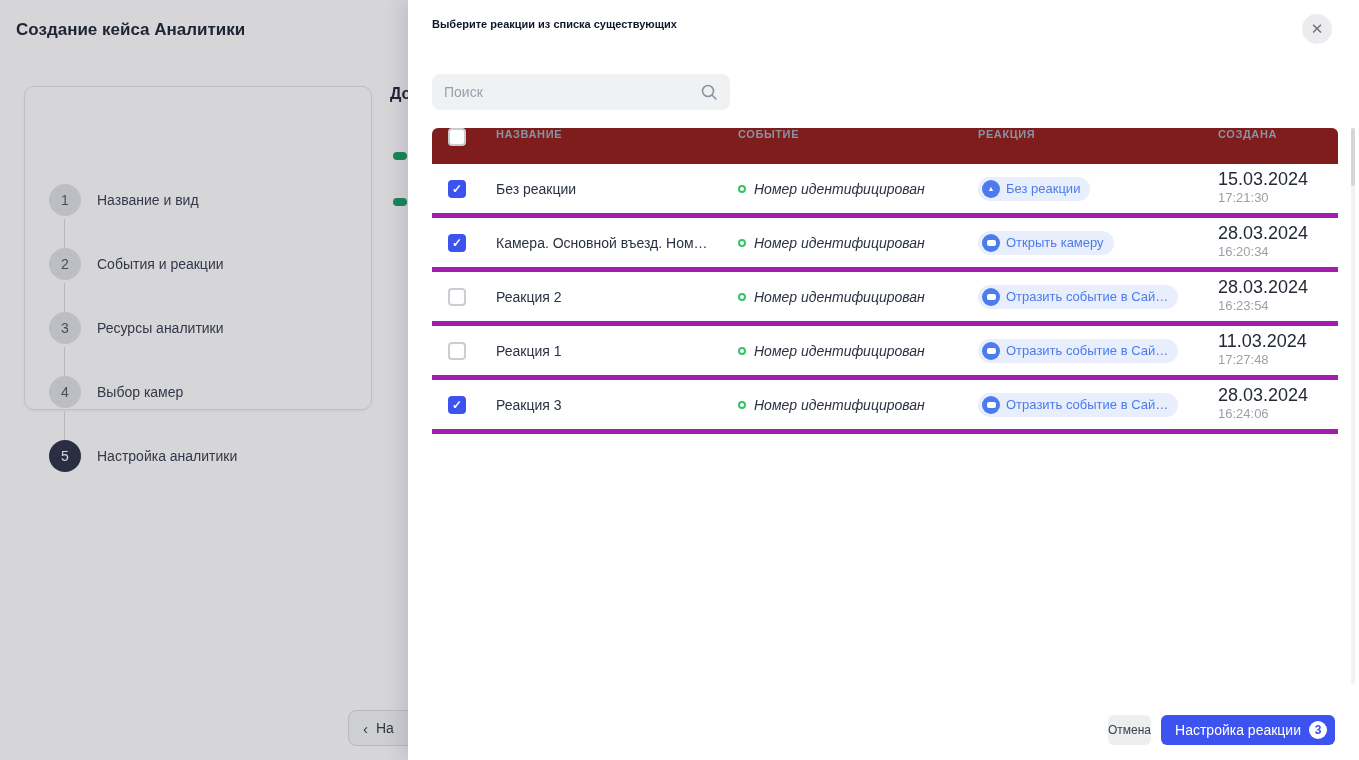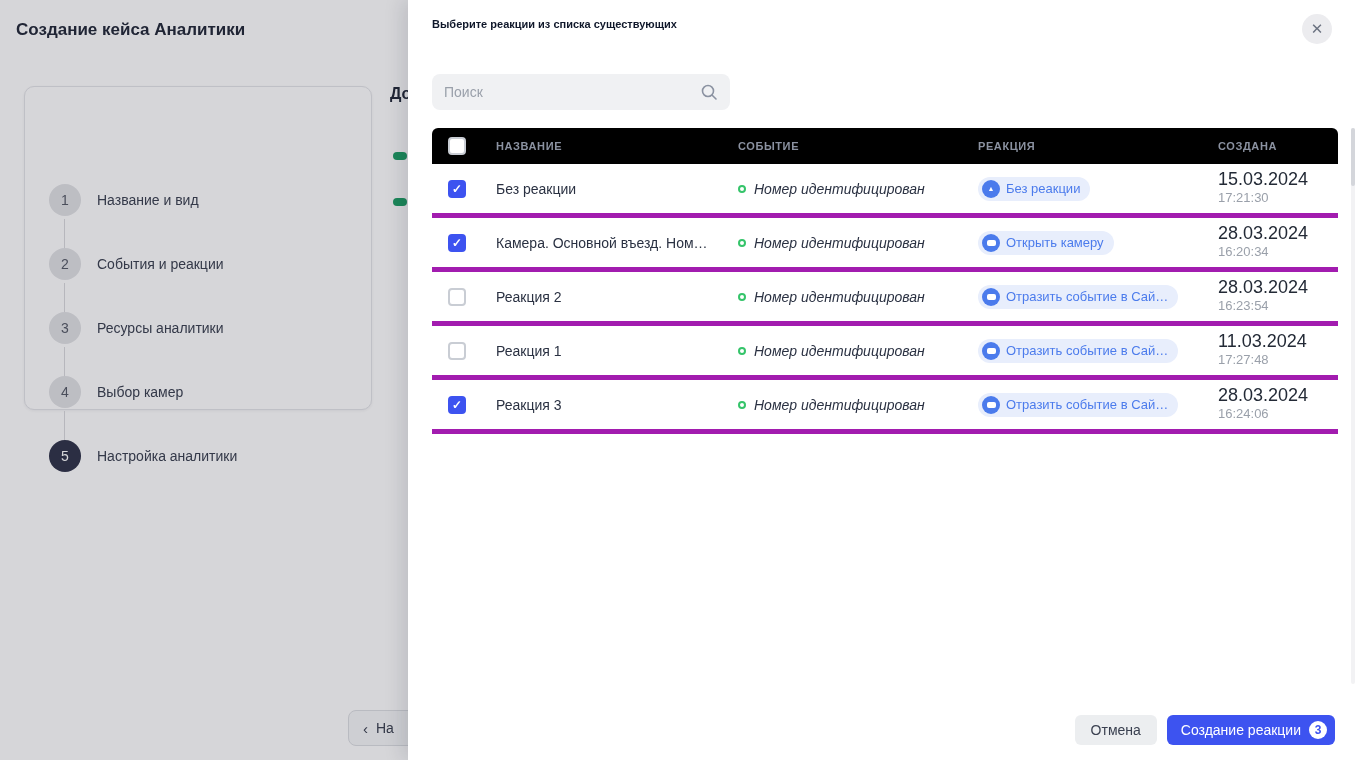--- a/index.html
+++ b/index.html
@@ -37,21 +37,21 @@
 
   .search-box { position:absolute; left:24px; top:74px; width:298px; height:36px; background:#f0f1f3;
                 border-radius:8px; display:flex; align-items:center; padding:0 12px; }
   .search-input { flex:1; border:none; background:transparent; outline:none; font-size:14px;
                   color:#3a4050; font-family:inherit; }
   .search-input::placeholder { color:#9aa0aa; }
   .search-icon { width:18px; height:18px; flex:0 0 18px; }
 
   
   .table { position:absolute; left:24px; top:128px; width:906px; }
-  .thead { display:flex; align-items:center; height:36px; background:#000000; border-radius:6px 6px 0 0; }
+  .thead { display:flex; align-items:flex-start; height:36px; background:#7f1d1d; border-radius:6px 6px 0 0; }
   .th { font-size:11px; font-weight:700; letter-spacing:.6px; color:#8b92a1; text-transform:uppercase; }
   .row { display:flex; align-items:center; height:54px; border-bottom:5px solid #a21caf; background:#fff; }
   .col-check { width:64px; padding-left:16px; display:flex; align-items:center; }
   .col-name { width:242px; padding-right:12px; }
   .col-event { width:240px; }
   .col-reaction { width:240px; }
   .col-date { width:120px; }
   .cell-name { font-size:14px; color:#2a3142; white-space:nowrap; overflow:hidden; text-overflow:ellipsis; max-width:228px; display:block; }
   .event-wrap { display:flex; align-items:center; gap:8px;font-style:italic; }
   .event-dot { width:8px; height:8px; border-radius:50%; border:2px solid #35c46a; background:#fff; flex:0 0 8px; }
@@ -72,22 +72,22 @@
               display:flex; align-items:center; justify-content:center; cursor:pointer; }
   .checkbox.checked { background:#3d53f0; border-color:#3d53f0; }
   .checkbox.checked::before { content:"✓"; color:#fff; font-size:12px; font-weight:700; line-height:1; }
 
   .scrollbar-track { position:absolute; right:4px; top:128px; width:4px; height:556px; background:#f2f2f4; border-radius:2px; }
   .scrollbar-thumb { position:absolute; top:0; width:4px; height:58px; background:#d4d6db; border-radius:2px; }
 
   
   .modal-footer { position:absolute; left:0; right:0; bottom:0; height:60px; display:flex;
                   align-items:center; justify-content:flex-end; gap:10px; padding-right:24px; }
-  .cancel-btn { height:30px; padding:0 16px; background:#eceef0; border:none; border-radius:6px;
-                font-size:14px; color:#3a4050; cursor:pointer; font-family:inherit; }
+  .cancel-btn { height:30px; padding:0 0; background:#eceef0; border:none; border-radius:6px;
+                font-size:12px; color:#3a4050; cursor:pointer; font-family:inherit; }
   .submit-btn { height:30px; padding:0 8px 0 14px; background:#3d53f0; border:none; border-radius:6px;
                 font-size:14px; color:#fff; cursor:pointer; display:flex; align-items:center; gap:8px;
                 font-family:inherit; }
   .submit-count { width:18px; height:18px; border-radius:50%; background:#fff; color:#3d53f0;
                   font-size:12px; font-weight:700; display:flex; align-items:center; justify-content:center; }
 </style>
 </head>
 <body>
 
 <div class="page">
@@ -271,17 +271,17 @@
     </div>
   </div>
 
   <div class="scrollbar-track">
     <div class="scrollbar-thumb"></div>
   </div>
 
   <div class="modal-footer">
     <button class="cancel-btn">Отмена</button>
     <button class="submit-btn">
-      <span>Создание реакции</span>
+      <span>Настройка реакции</span>
       <span class="submit-count">3</span>
     </button>
   </div>
 </div>
 
 </body></html>

